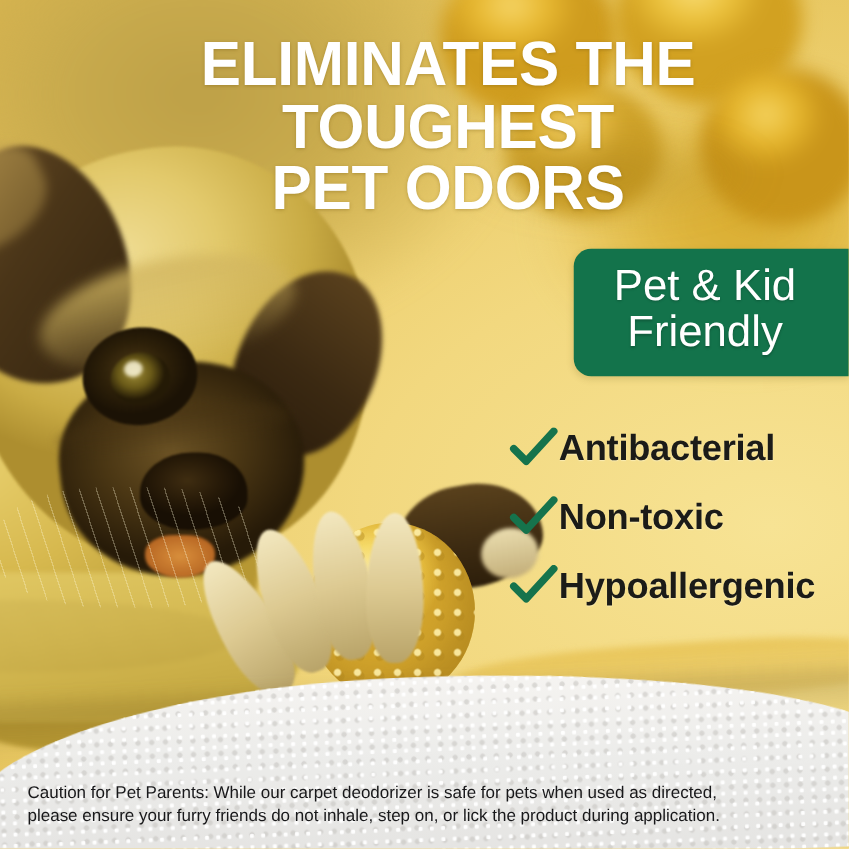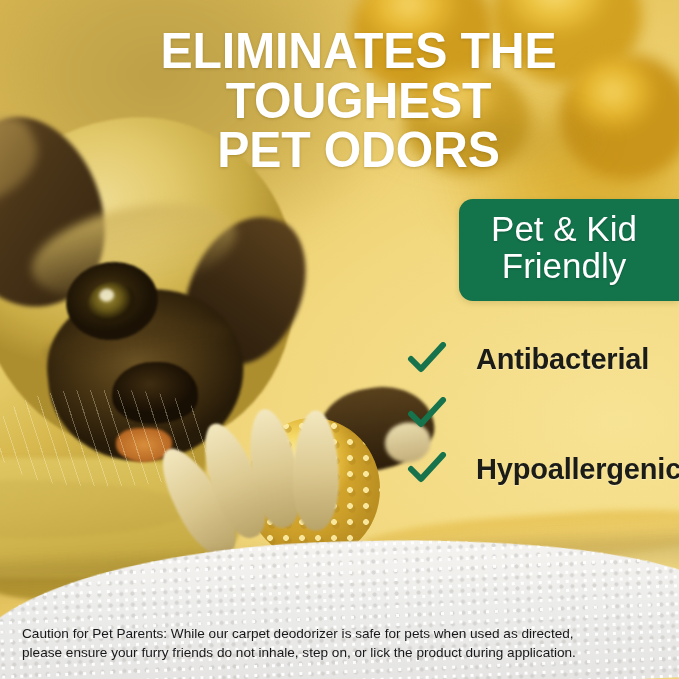--- a/index.html
+++ b/index.html
@@ -274,21 +274,20 @@
     width:40px;height:34px;flex:0 0 40px;
     display:block;
   }
   .feature-label{
     font-size:29px;
     color:#1b1b18;
     font-weight:bold;
     letter-spacing:-.2px;
     white-space:nowrap;
     text-shadow:0 1px 1px rgba(255,252,230,.45);
-    margin-left:29px;
   }
 
   .caption{
     position:absolute;left:0;right:0;bottom:16px;
     color:#18181a;
     font-size:13.6px;
     line-height:1.45;
     padding:0 22px;
     white-space:pre-line;
     font-weight:500;
@@ -356,20 +355,21 @@
       <svg class="check" viewBox="0 0 40 34">
         <path d="M4 17 L14 27 L36 3" fill="none" stroke="#16734C" stroke-width="6" stroke-linecap="round" stroke-linejoin="round"></path>
       </svg>
       <span class="feature-label">Antibacterial</span>
     </div>
 
     <div class="feature">
       <svg class="check" viewBox="0 0 40 34">
         <path d="M4 17 L14 27 L36 3" fill="none" stroke="#16734C" stroke-width="6" stroke-linecap="round" stroke-linejoin="round"></path>
       </svg>
+      <span class="feature-label">Non-toxic</span>
     </div>
 
     <div class="feature">
       <svg class="check" viewBox="0 0 40 34">
         <path d="M4 17 L14 27 L36 3" fill="none" stroke="#16734C" stroke-width="6" stroke-linecap="round" stroke-linejoin="round"></path>
       </svg>
       <span class="feature-label">Hypoallergenic</span>
     </div>
 
   </div>

